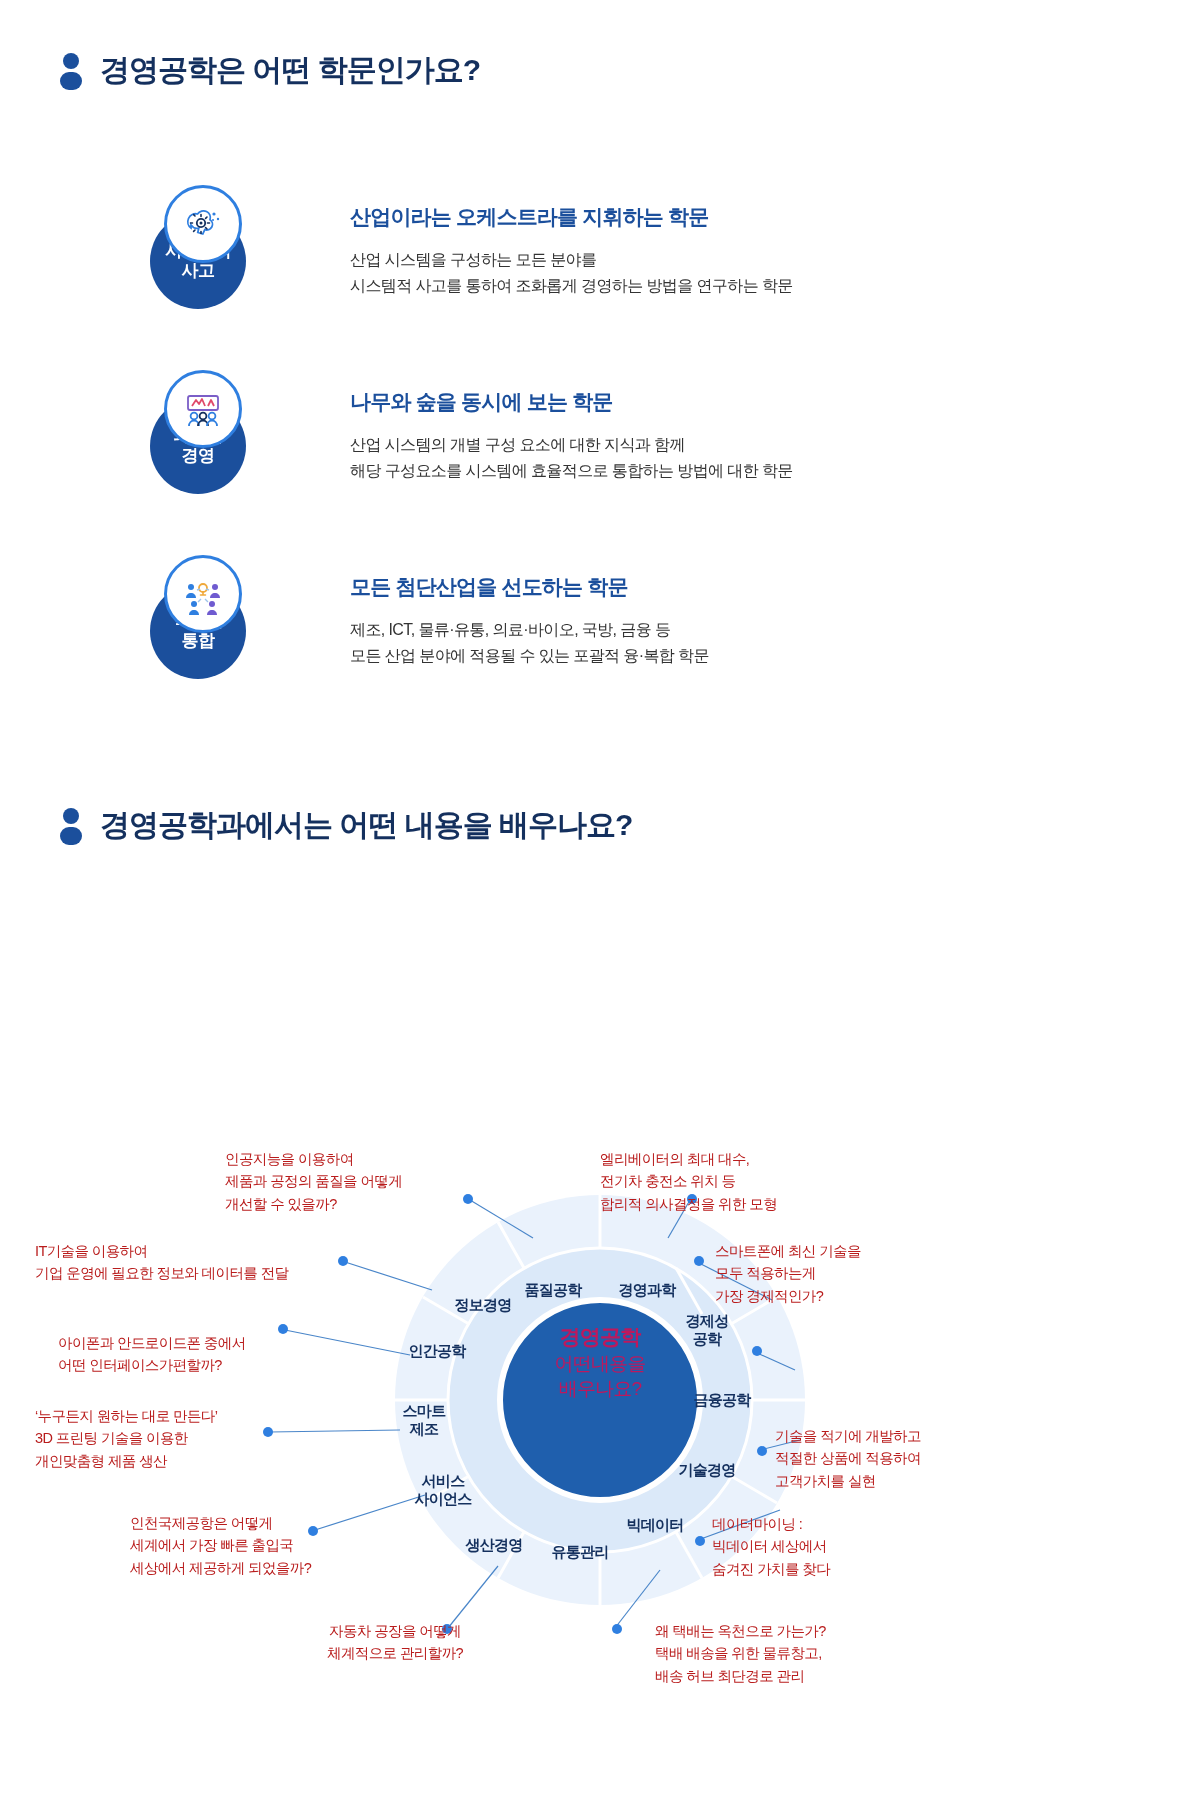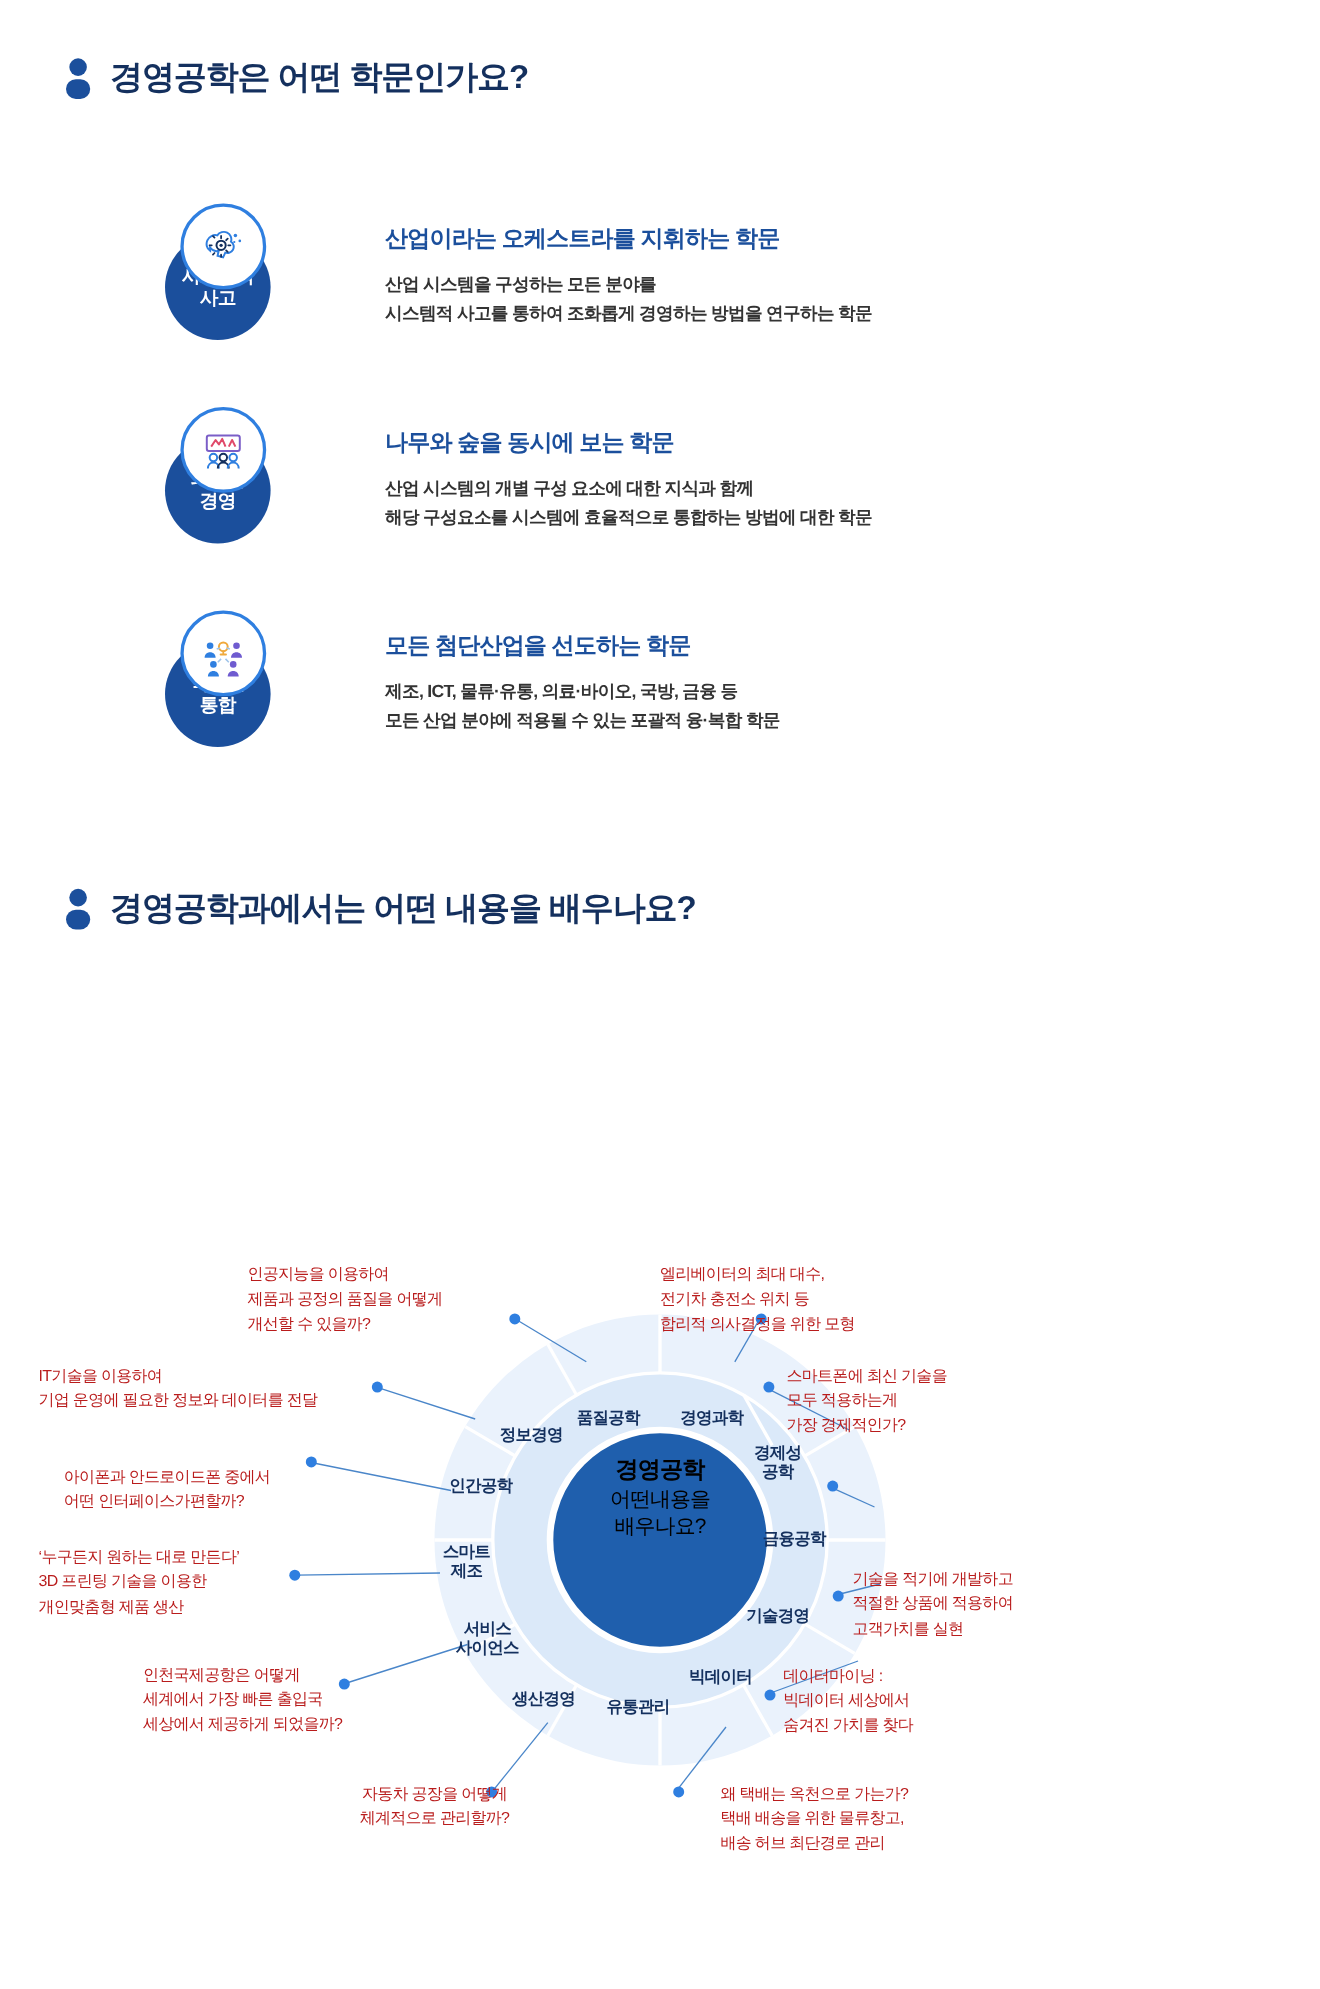--- a/index.html
+++ b/index.html
@@ -114,21 +114,20 @@
     color: #1b4f9c;
     letter-spacing: -0.8px;
     margin-bottom: 16px;
   }
   .feature-desc {
     font-size: 16px;
     color: #333333;
     line-height: 1.65;
     letter-spacing: -0.6px;
     white-space: pre-line;
-    font-weight: bold;
   }
 
   
   #wheel-area {
     position: absolute;
     left: 0;
     top: 1000px;
     width: 1200px;
     height: 808px;
   }
@@ -136,21 +135,21 @@
     position: absolute;
     left: 0;
     top: 0;
   }
   .wheel-center-text {
     position: absolute;
     left: 525px;
     top: 1323px;
     width: 150px;
     text-align: center;
-    color: #000000;
+    color: #be185d;
     line-height: 1.32;
     letter-spacing: -0.8px;
     pointer-events: none;
   }
   .wheel-center-text .l1 {
     font-size: 21px;
     font-weight: bold;
   }
   .wheel-center-text .l2 {
     font-size: 19px;

